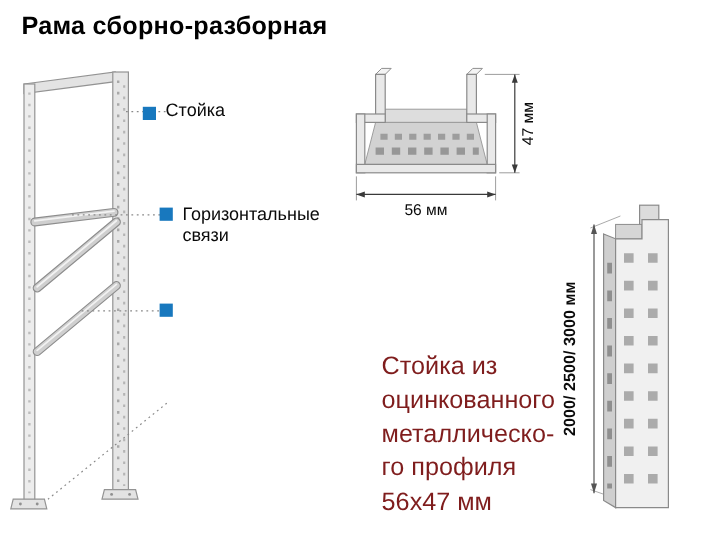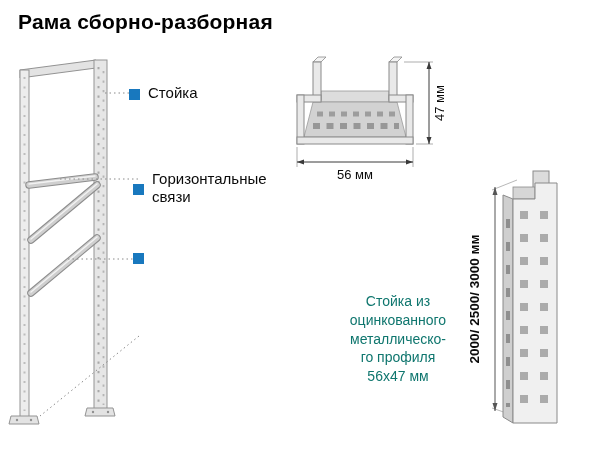--- a/index.html
+++ b/index.html
@@ -21,23 +21,22 @@
   .bullet {
     flex:0 0 auto;
     width:11px; height:11px; margin:3px 8px 0 0;
     background:var(--accent, #1878be);
   }
   .callout-label {
     font-size:15px; line-height:1.22; color:#0a0a0a;
   }
   .description {
     position:absolute; left:318px; top:292px; width:160px;
-    font-size:14px; line-height:1.34; color:#0f766e;
+    font-size:21px; line-height:1.34; color:#7f1d1d;
     white-space:pre-line;
-    text-align:center;
   }
   svg text { font-family:"Liberation Sans", sans-serif; }
 </style>
 </head>
 <body>
 
 <div class="canvas">
 
   <h1 class="title">Рама сборно-разборная</h1>
 
@@ -82,25 +81,25 @@
 
       <g stroke="#8a8a8a" stroke-width="1" stroke-dasharray="1.5,3">
         <line x1="97" y1="40" x2="131" y2="40"></line>
         <line x1="52" y1="126" x2="131" y2="126"></line>
         <line x1="60" y1="206" x2="131" y2="206"></line>
         <line x1="131" y1="283" x2="32" y2="363"></line>
       </g>
     </svg>
   </div>
 
-  <div class="callout" style="left:129px; top:84px; width:120px;align-items:center;">
+  <div class="callout" style="left:119px; top:84px; width:120px;align-items:center;">
     <span class="bullet"></span>
     <span class="callout-label">Стойка</span>
   </div>
-  <div class="callout" style="left:133px; top:170px; width:126px;align-items:center;">
+  <div class="callout" style="left:133px; top:170px; width:126px;">
     <span class="bullet"></span>
     <span class="callout-label">Горизонтальные связи</span>
   </div>
   <div class="callout" style="left:133px; top:250px; width:126px;">
     <span class="bullet"></span>
   </div>
 
   <div class="abs" style="left:283px; top:55px;">
     <svg width="175" height="135" viewBox="0 0 175 135">
 

